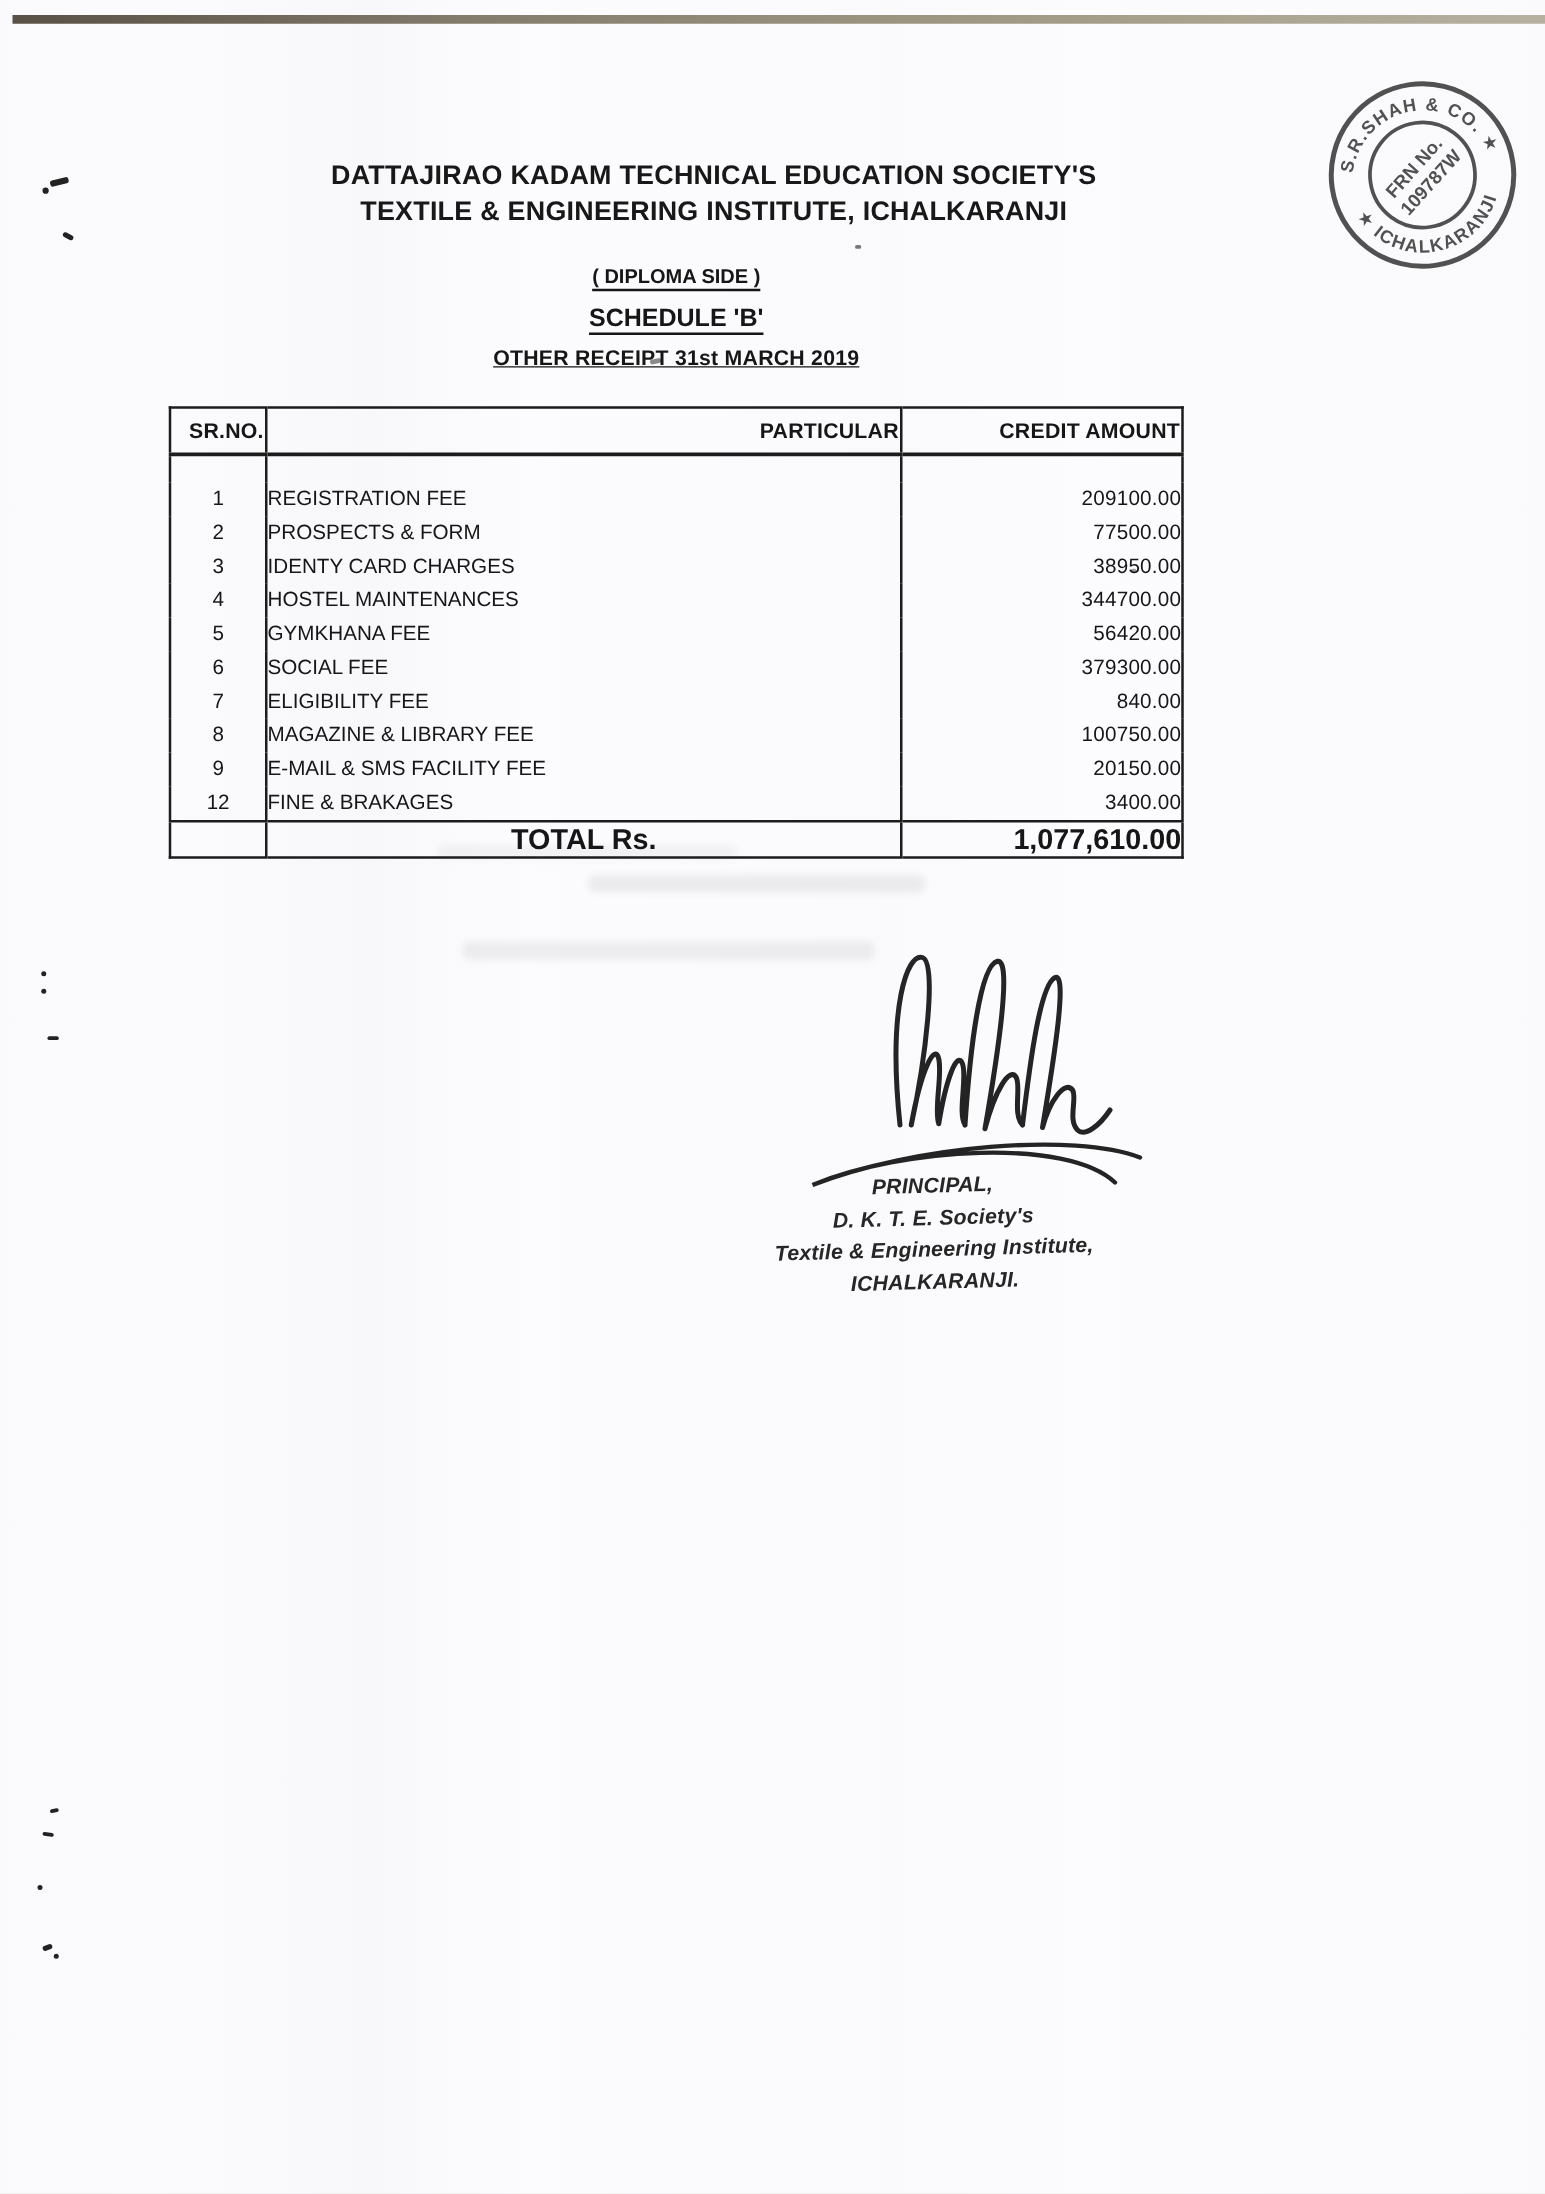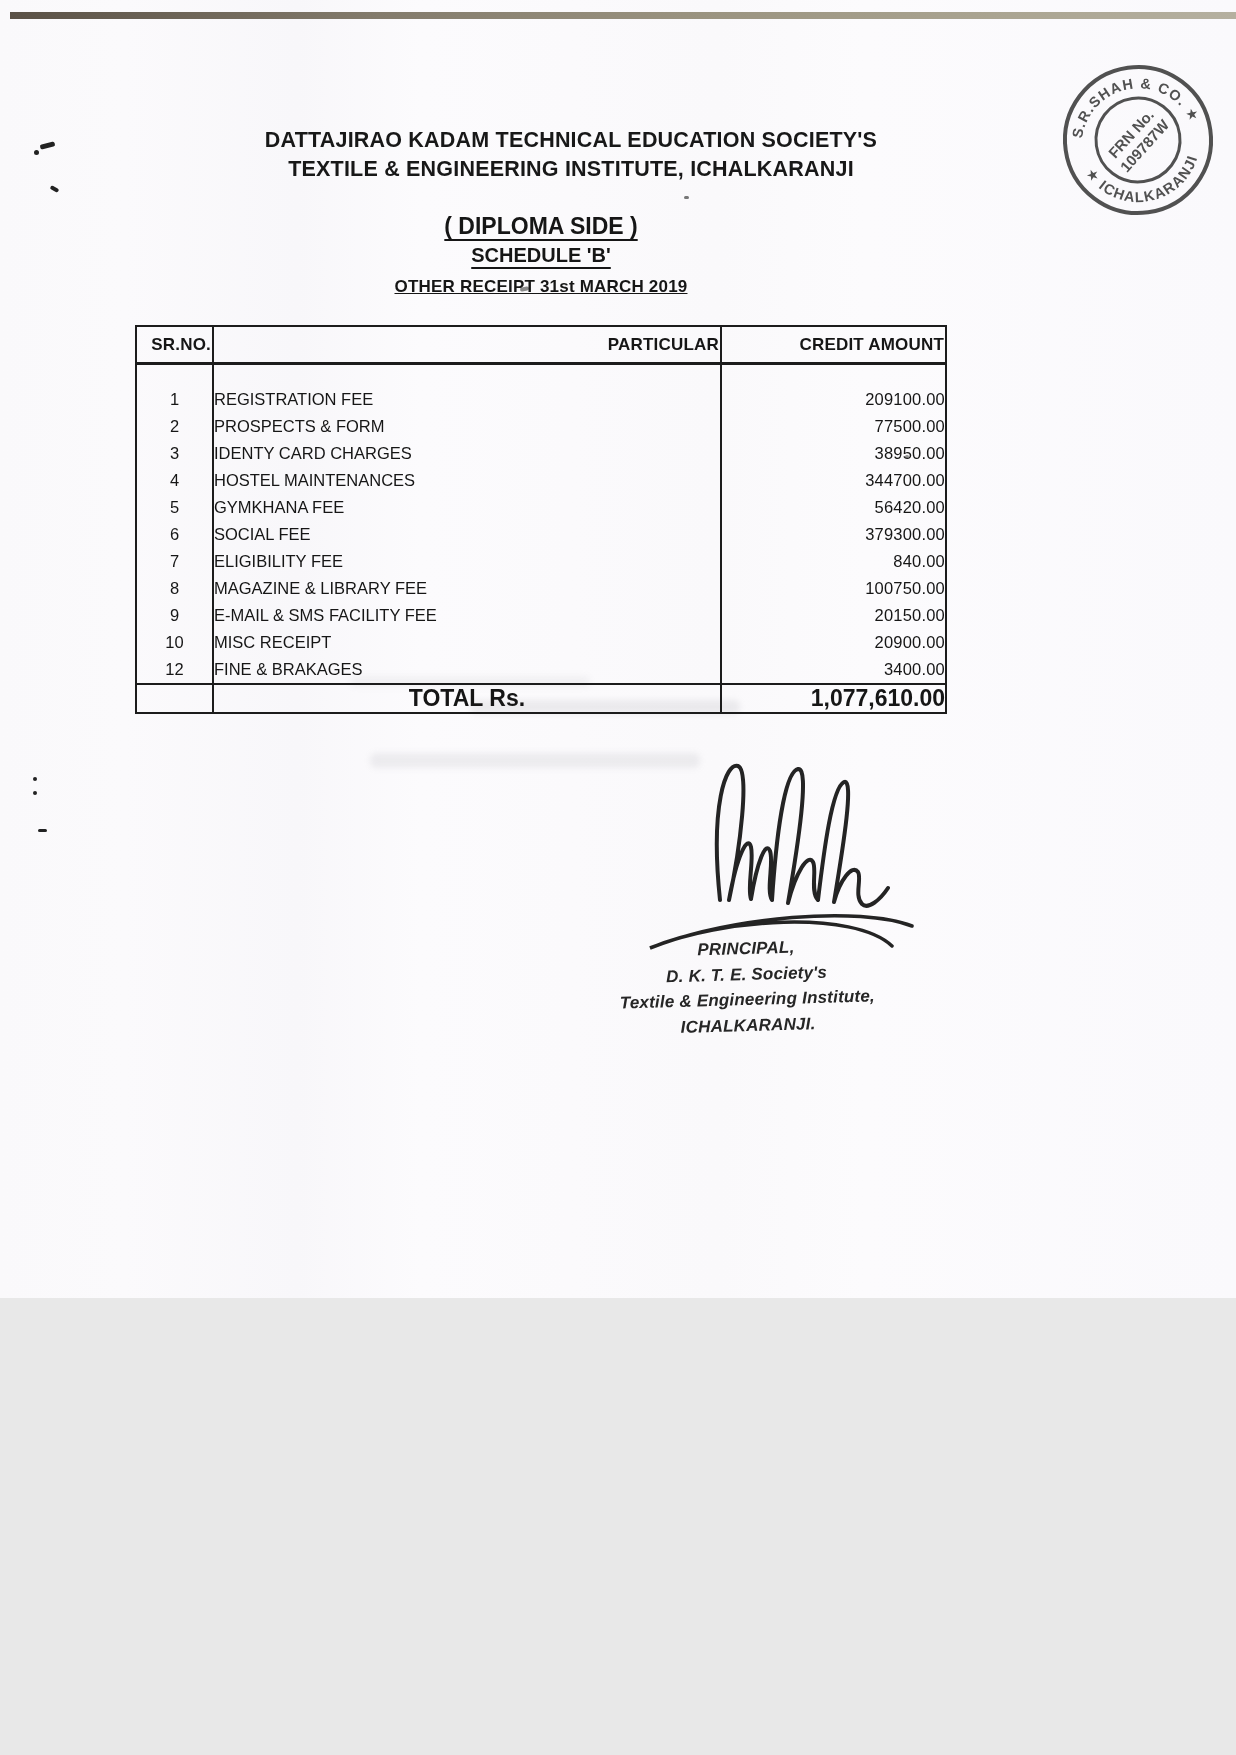--- a/index.html
+++ b/index.html
@@ -1,18 +1,18 @@
 <!DOCTYPE html>
 <html><head>
 <meta charset="utf-8">
 <style>
   html,body{margin:0;padding:0;background:#e8e8e8;}
   .page{
     position:relative;
-    width:1236px;height:1298px;
+    width:1236px;height:1755px;
     margin:0 auto;
     background:linear-gradient(90deg,#faf9fb 0%,#fbfafc 10%,#f8f7fa 24%,#fcfbfd 34%,#faf9fb 58%,#fcfbfd 70%,#faf9fc 100%);
     overflow:hidden;
     font-family:"Liberation Sans","DejaVu Sans",sans-serif;
     color:#1a1a1a;
   }
   
   .a-topstrip{position:absolute;left:10px;top:12px;width:1226px;height:7px;
     background:linear-gradient(90deg,#5a5146 0%,#837b6c 30%,#99927f 55%,#aaa491 80%,#b5b0a0 100%);
     filter:blur(.4px);}
@@ -34,21 +34,21 @@
   .a10{left:905px;top:455px;width:4px;height:3px;background:#999;}
   
   .ghost{position:absolute;background:#9a9aa2;filter:blur(3px);border-radius:6px;}
   .g1{left:470px;top:700px;width:270px;height:14px;opacity:.16;}
   .g2{left:370px;top:753px;width:330px;height:15px;opacity:.15;}
   .g3{left:350px;top:676px;width:240px;height:11px;opacity:.10;}
 
   .doc-header{position:absolute;top:126px;left:56px;width:1030px;text-align:center;
     font-weight:bold;font-size:21.5px;line-height:29px;letter-spacing:.2px;color:#181818;}
   .titles{position:absolute;left:0;width:1082px;text-align:center;font-weight:bold;color:#161616;}
-  .t-side{top:213px;font-size:23px;}
+  .t-side{top:213px;font-size:16px;}
   .t-sched{top:244px;font-size:20px;}
   .t-side span,.t-sched span{text-decoration:underline;text-underline-offset:5px;text-decoration-thickness:2px;}
   .t-sub{top:277px;font-size:17px;letter-spacing:.2px;text-decoration:underline;}
 
   table.receipt{position:absolute;left:135px;top:325px;width:810px;
     border-collapse:collapse;table-layout:fixed;
     border:2.5px solid #1c1c1c;font-size:16.5px;color:#161616;}
   table.receipt col.c1{width:77px;}
   table.receipt col.c2{width:508px;}
   table.receipt col.c3{width:225px;}
@@ -165,25 +165,20 @@
           <td class="cell-no">8</td>
           <td class="vline cell-part">MAGAZINE &amp; LIBRARY FEE</td>
           <td class="vline cell-amt">100750.00</td>
         </tr>
         <tr>
           <td class="cell-no">9</td>
           <td class="vline cell-part">E-MAIL &amp; SMS FACILITY FEE</td>
           <td class="vline cell-amt">20150.00</td>
         </tr>
         <tr>
-          <td class="cell-no">10</td>
-          <td class="vline cell-part">MISC RECEIPT</td>
-          <td class="vline cell-amt">20900.00</td>
-        </tr>
-        <tr>
           <td class="cell-no">12</td>
           <td class="vline cell-part">FINE &amp; BRAKAGES</td>
           <td class="vline cell-amt">3400.00</td>
         </tr>
     </tbody>
     <tfoot>
       <tr>
         <td></td>
         <td class="vline total-label">TOTAL Rs.</td>
         <td class="vline total-amt">1,077,610.00</td>

